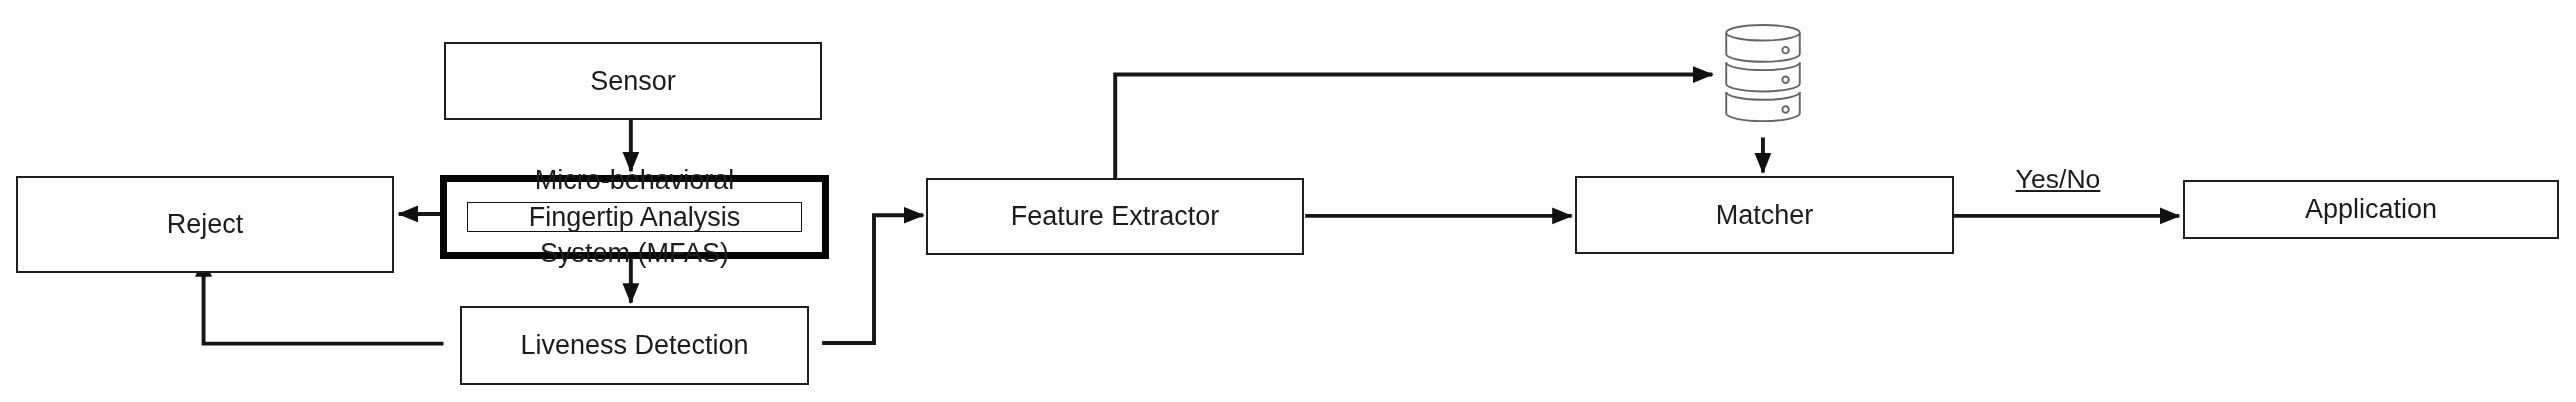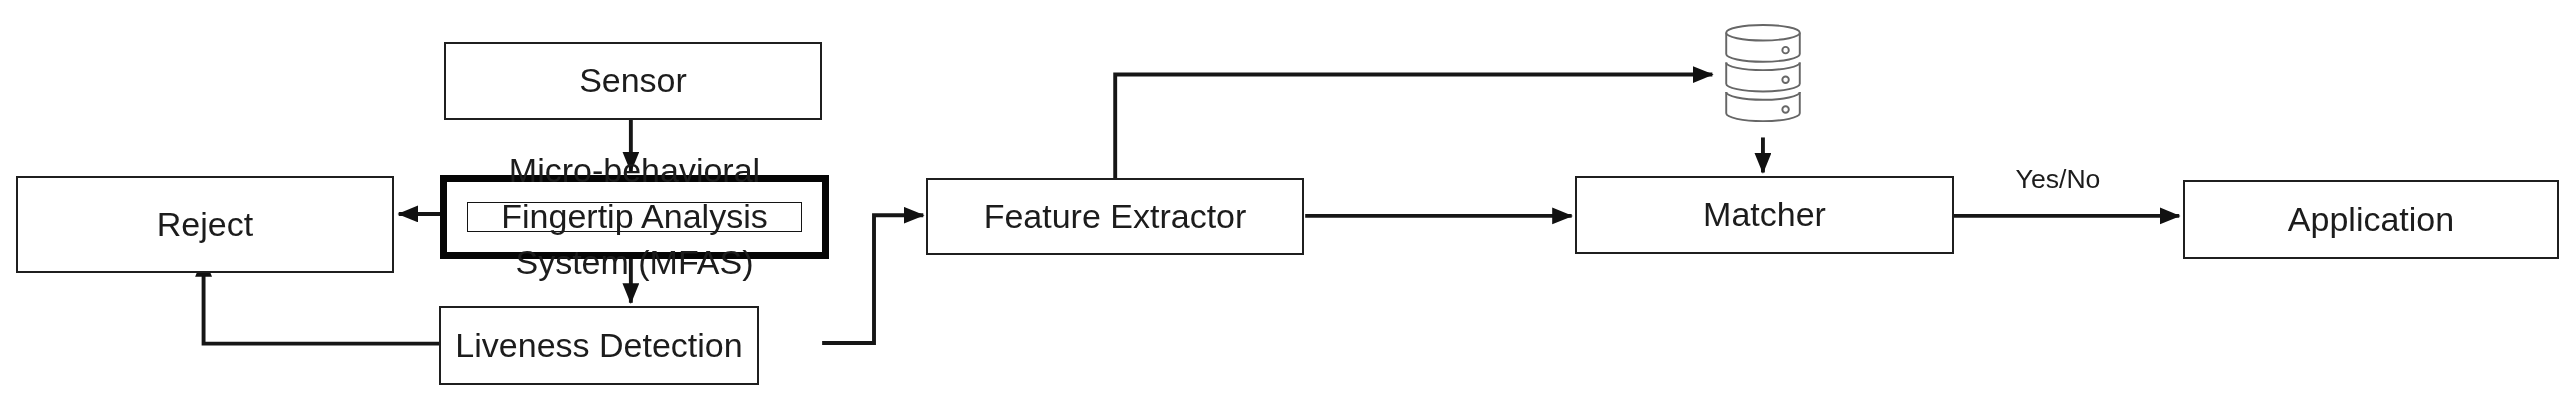--- a/index.html
+++ b/index.html
@@ -9,21 +9,21 @@
     background:#ffffff;
     font-family:"Liberation Sans", sans-serif;
     color:#1c1c1c;
     overflow:hidden;
   }
   .wires{position:absolute;left:0;top:0;width:2576px;height:402px;}
   .node{
     position:absolute;box-sizing:border-box;
     border:2.6px solid #1f1f1f;background:#ffffff;
     display:flex;align-items:center;justify-content:center;
-    text-align:center;font-size:34px;line-height:1.35;
+    text-align:center;font-size:27px;line-height:1.35;
   }
   .node-thick{
     border:7.8px solid #050505;padding:20px;
   }
   .node-thick .inner{
     box-sizing:border-box;width:100%;height:100%;
     border:1.9px solid #141414;
     display:flex;align-items:center;justify-content:center;
     text-align:center;padding:0 18px;
   }
@@ -78,33 +78,33 @@
   <div class="node node-thick" style="left:440px;top:175px;width:389px;height:84px;">
     <div class="inner">
       <span>Micro-behavioral Fingertip Analysis System (MFAS)</span>
     </div>
   </div>
 
   <div class="node" style="left:16px;top:176px;width:378px;height:97px;">
     <span>Reject</span>
   </div>
 
-  <div class="node" style="left:439px;top:306px;width:320px;height:79px;">
+  <div class="node" style="left:460px;top:306px;width:349px;height:79px;">
     <span>Liveness Detection</span>
   </div>
 
   <div class="node" style="left:1575px;top:176px;width:379px;height:78px;">
     <span>Matcher</span>
   </div>
 
   <div class="node" style="left:926px;top:178px;width:378px;height:77px;">
     <span>Feature Extractor</span>
   </div>
 
-  <div class="node" style="left:2183px;top:180px;width:376px;height:79px;">
+  <div class="node" style="left:2183px;top:180px;width:376px;height:59px;">
     <span>Application</span>
   </div>
 
 
-  <div class="edge-label" style="left:1993px;top:166px;width:130px;">Yes/No</div>
+  <div class="edge-label" style="left:1993px;top:166px;width:130px;text-decoration:underline;">Yes/No</div>
 
 </div>
 
 
 </body></html>

